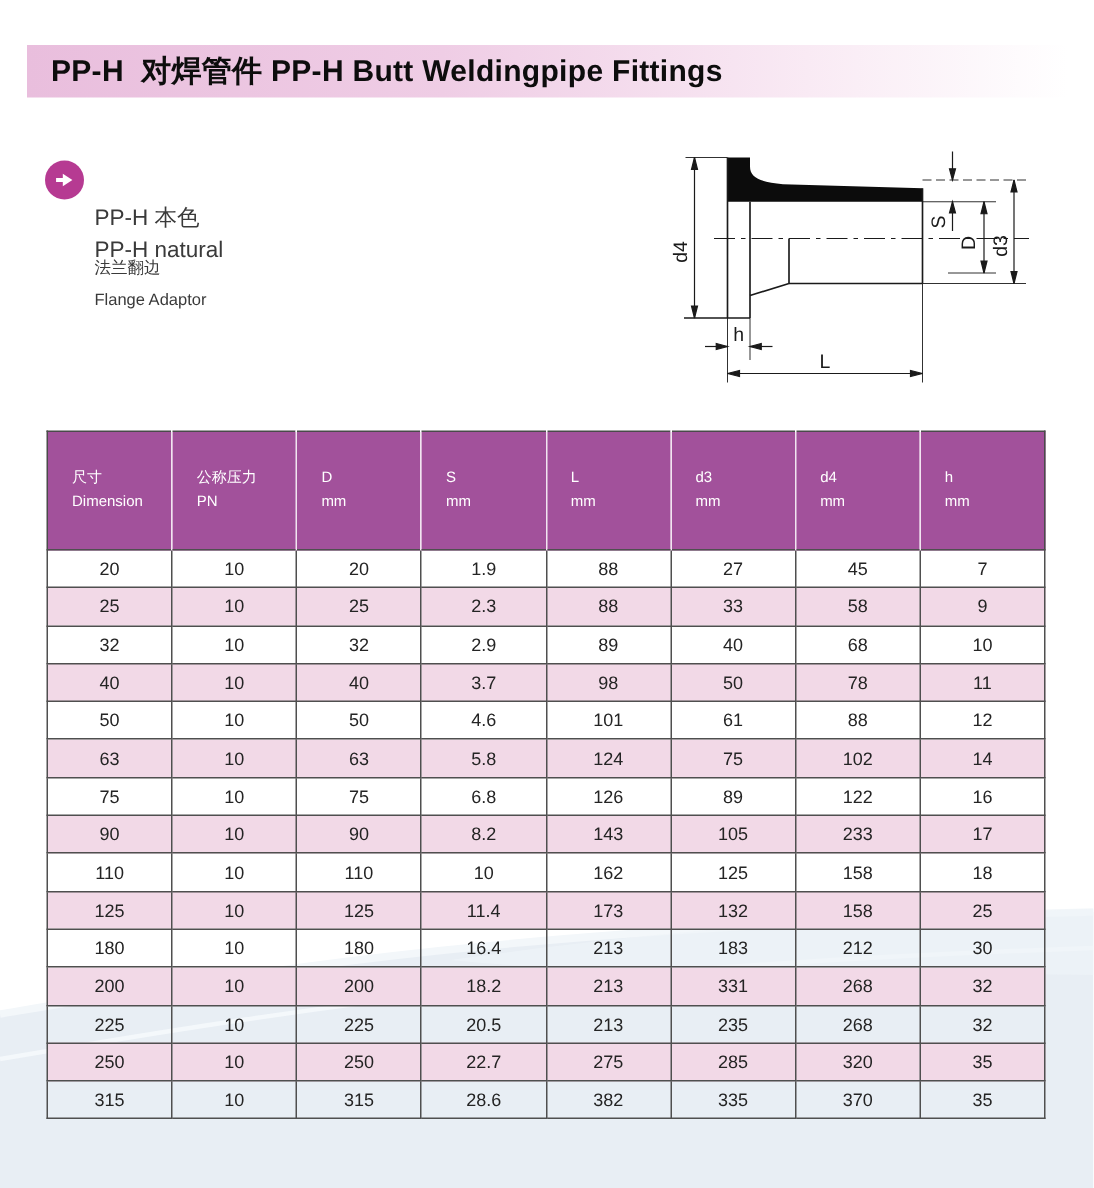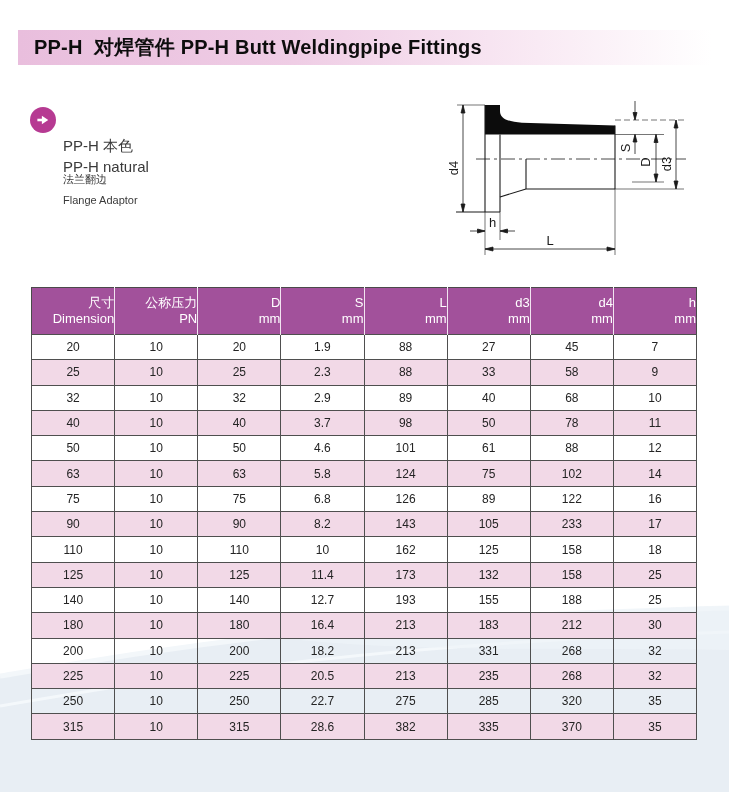--- a/index.html
+++ b/index.html
@@ -21,22 +21,22 @@
   .intro-block{position:absolute;left:63px;top:103px;font-size:15px;color:#3a3a3a;line-height:21px;margin-top:32px;}
   .product-block{position:absolute;left:63px;top:169px;font-size:11px;color:#3a3a3a;line-height:21px;}
 
   
   .drawing{position:absolute;left:432px;top:92px;width:297px;height:178px;}
   .drawing text{font-family:"Liberation Sans","DejaVu Sans",sans-serif;font-size:13px;fill:#1a1a1a;}
 
   
   .data-table{position:absolute;left:31px;top:287px;width:666px;border-collapse:collapse;table-layout:fixed;
     border:1px solid #4a4a4a;background:transparent;}
-  .data-table th{background:#a2519b;color:#ffffff;font-weight:normal;font-size:13px;line-height:16px;
-    height:46px;text-align:right;vertical-align:middle;border-right:1px solid rgba(255,255,255,0.85);padding:0;}
+  .data-table th{background:#a2519b;color:#ffffff;font-weight:normal;font-size:10px;line-height:16px;
+    height:46px;text-align:left;vertical-align:middle;border-right:1px solid rgba(255,255,255,0.85);padding:16px;}
   .data-table th:last-child{border-right:none;}
   .data-table td{height:24.3px;text-align:center;vertical-align:middle;font-size:12px;color:#242424;
     border:1px solid #4f4f4f;padding:0;}
   .data-table tbody tr:nth-child(even){background:#f2d9e7;}
   .data-table tbody tr:nth-child(odd){background:transparent;}
 </style>
 </head>
 <body>
 
 <div id="page">
@@ -265,30 +265,20 @@
           <td>125</td>
           <td>10</td>
           <td>125</td>
           <td>11.4</td>
           <td>173</td>
           <td>132</td>
           <td>158</td>
           <td>25</td>
         </tr>
         <tr>
-          <td>140</td>
-          <td>10</td>
-          <td>140</td>
-          <td>12.7</td>
-          <td>193</td>
-          <td>155</td>
-          <td>188</td>
-          <td>25</td>
-        </tr>
-        <tr>
           <td>180</td>
           <td>10</td>
           <td>180</td>
           <td>16.4</td>
           <td>213</td>
           <td>183</td>
           <td>212</td>
           <td>30</td>
         </tr>
         <tr>

